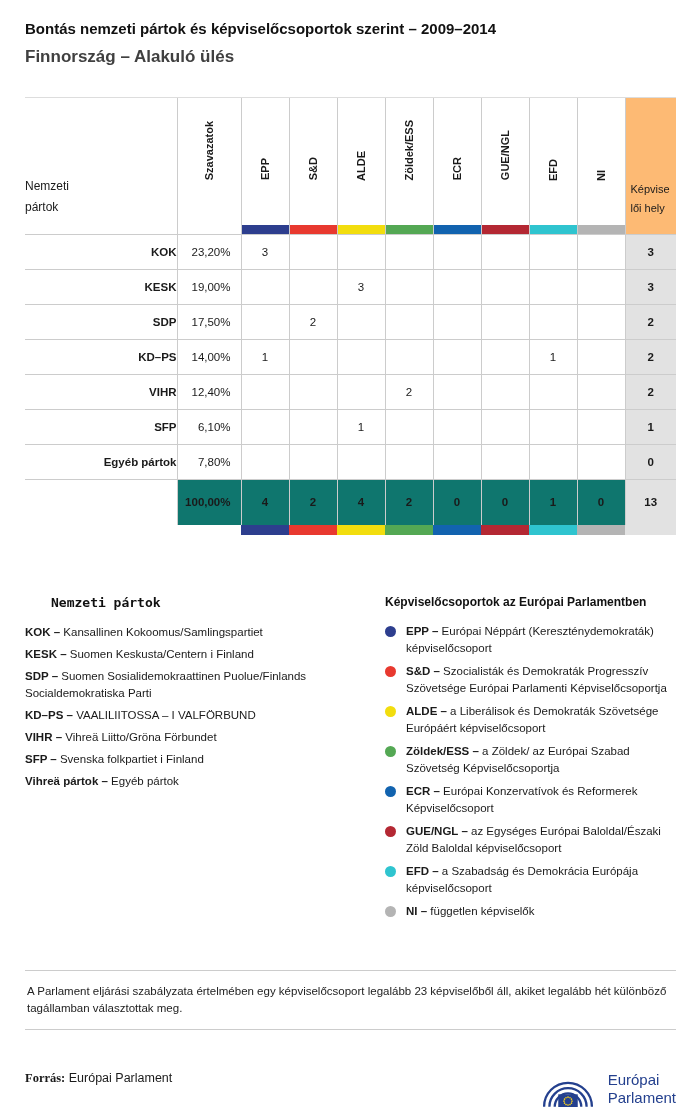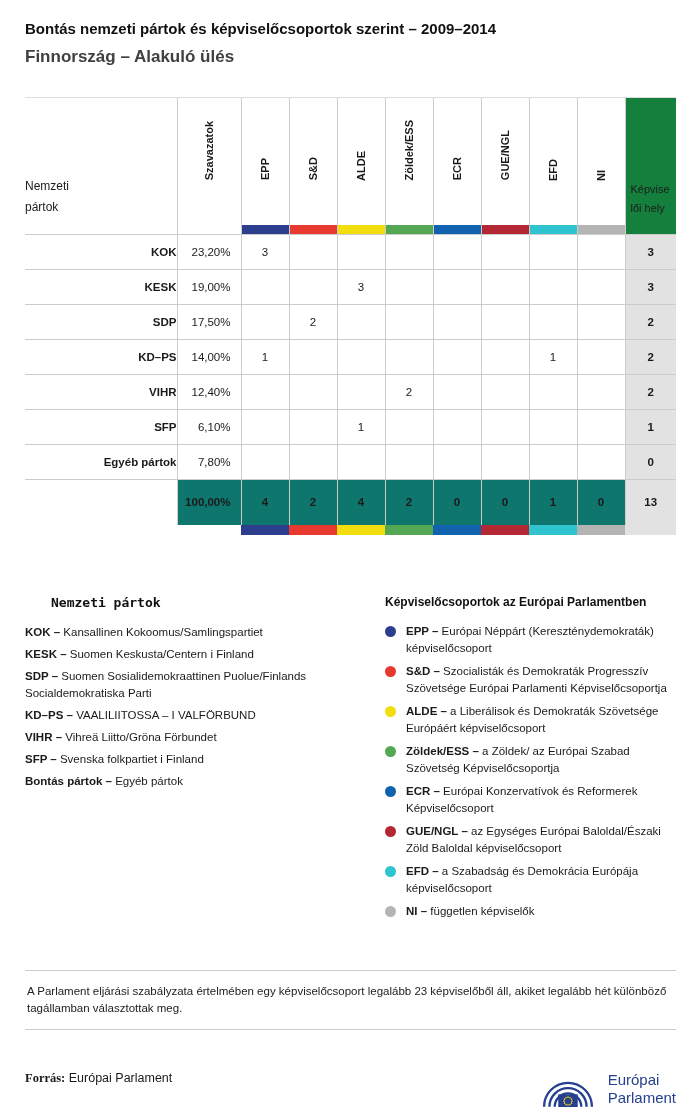--- a/index.html
+++ b/index.html
@@ -15,21 +15,21 @@
 
   table.results { border-collapse:collapse; table-layout:fixed; width:651px; margin-top:30px; }
   .results th, .results td { border-left:1px solid #ccc; font-weight:400; }
   .results .no-l { border-left:none; }
 
   thead th { border-top:1px solid #ddd; }
   .party-hdr { vertical-align:bottom; text-align:left; font-size:12px; font-weight:700; line-height:1.75; padding-bottom:16px; }
   .rot-hdr { vertical-align:bottom; text-align:center; height:127px; padding-bottom:40px; }
   .rot-hdr.votes { padding-bottom:50px; }
   .rot { writing-mode:vertical-rl; transform:rotate(180deg); display:inline-block; font-size:11px; font-weight:700; white-space:nowrap; }
-  .seats-hdr { background:#15803d; vertical-align:bottom; text-align:left; font-size:11px; font-weight:700; line-height:1.75; padding:0 2px 16px 5px; }
+  .seats-hdr { background:#fdba74; vertical-align:bottom; text-align:left; font-size:11px; font-weight:700; line-height:1.75; padding:0 2px 16px 5px; }
 
   .bar-row td { height:10px; padding:0; border-top:none; }
   .bar-row2 td { height:10px; padding:0; border:none; }
   .seats-bar { background:#e2e2e2; }
 
   tbody td { font-size:11.5px; height:35px; border-top:1px solid #ccc; }
   td.party { font-weight:700; text-align:right; }
   td.votes { text-align:right; padding-right:10px; }
   td.num { text-align:center; }
   td.seats { text-align:center; font-weight:700; background:#e2e2e2; }
@@ -231,21 +231,21 @@
 
   <div class="legends">
     <div class="legend-left">
       <h3>Nemzeti pártok</h3>
       <div class="p-item"><b>KOK –</b> <span>Kansallinen Kokoomus/Samlingspartiet</span></div>
       <div class="p-item"><b>KESK –</b> <span>Suomen Keskusta/Centern i Finland</span></div>
       <div class="p-item"><b>SDP –</b> <span>Suomen Sosialidemokraattinen Puolue/Finlands Socialdemokratiska Parti</span></div>
       <div class="p-item"><b>KD–PS –</b> <span>VAALILIITOSSA – I VALFÖRBUND</span></div>
       <div class="p-item"><b>VIHR –</b> <span>Vihreä Liitto/Gröna Förbundet</span></div>
       <div class="p-item"><b>SFP –</b> <span>Svenska folkpartiet i Finland</span></div>
-      <div class="p-item"><b>Bontás pártok –</b> <span>Egyéb pártok</span></div>
+      <div class="p-item"><b>Vihreä pártok –</b> <span>Egyéb pártok</span></div>
     </div>
     <div class="legend-right">
       <h3>Képviselőcsoportok az Európai Parlamentben</h3>
       <div class="g-item">
         <span class="dot" style="background-color: rgb(45, 62, 142);"></span>
         <span class="g-text"><b>EPP –</b> <span>Európai Néppárt (Kereszténydemokraták) képviselőcsoport</span></span>
       </div>
       <div class="g-item">
         <span class="dot" style="background-color: rgb(232, 57, 47);"></span>
         <span class="g-text"><b>S&amp;D –</b> <span>Szocialisták és Demokraták Progresszív Szövetsége Európai Parlamenti Képviselőcsoportja</span></span>

